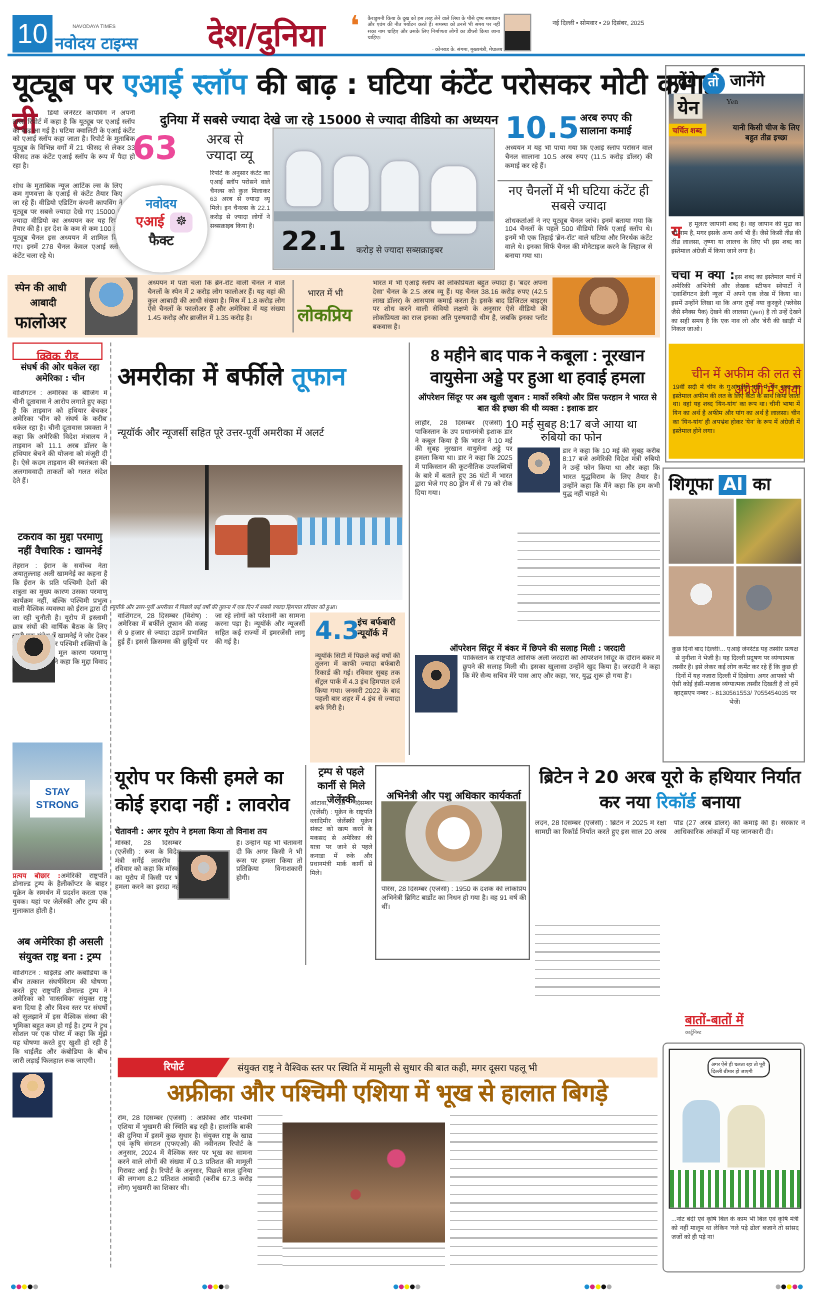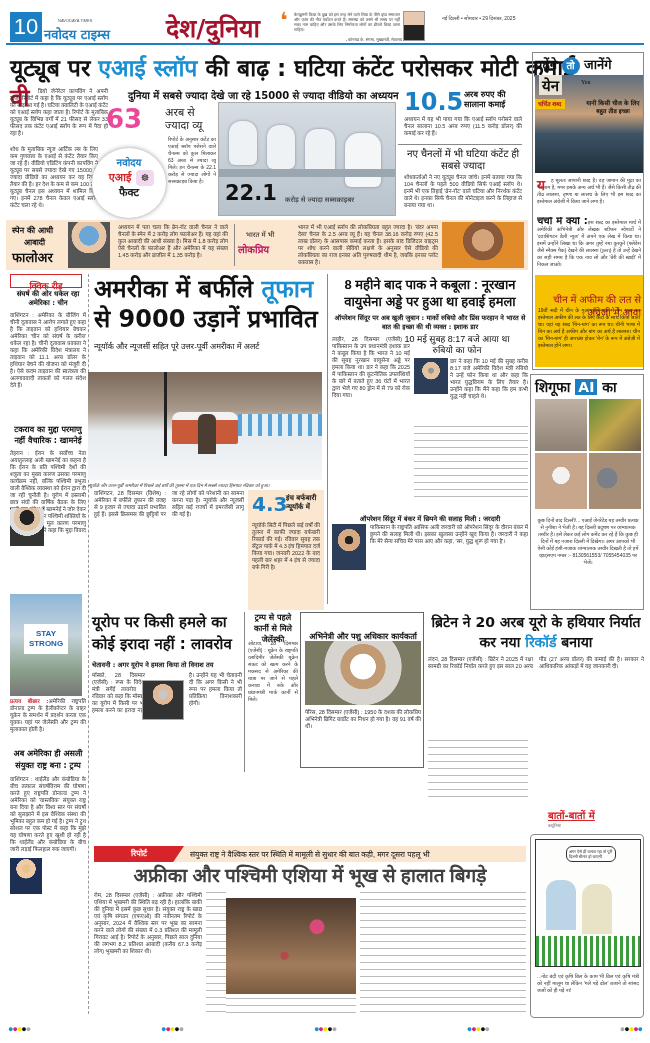--- a/index.html
+++ b/index.html
@@ -61,21 +61,21 @@
 <div class="abs txt" style="left:404px;top:174px;width:118px;height:42px;overflow:hidden">शोधकर्ताओं ने नए यूट्यूब चैनल जांचे। इनमें बताया गया कि 104 चैनलों के पहले 500 वीडियो सिर्फ एआई स्लॉप थे। इनमें भी एक तिहाई 'ब्रेन-रॉट' वाले घटिया और निरर्थक कंटेंट वाले थे। इनका सिर्फ चैनल की मोनेटाइज करने के लिहाज से बनाया गया था।</div>
 
 <div class="abs" style="left:6px;top:220px;width:522px;height:50px;background:#fbe6d0">
   <div class="abs hl" style="left:6px;top:4px;font-size:8px">स्पेन की आधी</div>
   <div class="abs hl" style="left:18px;top:16px;font-size:8px">आबादी</div>
   <div class="abs hl" style="left:6px;top:28px;font-size:13px;color:#111">फालोअर</div>
   <div class="img" style="left:62px;top:2px;width:42px;height:46px;background:radial-gradient(circle at 50% 30%,#6aa6d8 0 25%,#e6c6a6 26% 45%,#555 46%)"></div>
   <div class="abs txt" style="left:112px;top:4px;width:110px;height:42px;overflow:hidden">अध्ययन में पता चला कि ब्रेन-रॉट वाली चैनल ने वाले चैनलों के स्पेन में 2 करोड़ लोग फालोअर हैं। यह वहां की कुल आबादी की आधी संख्या है। मिस्र में 1.8 करोड़ लोग ऐसे चैनलों के फालोअर हैं और अमेरिका में यह संख्या 1.45 करोड़ और ब्राजील में 1.35 करोड़ है।</div>
   <div class="vline" style="left:228px;top:4px;height:42px"></div>
   <div class="abs" style="left:240px;top:10px;font-size:7px">भारत में भी</div>
-  <div class="abs hl" style="left:232px;top:22px;font-size:10px;color:#be185d">लोकप्रिय</div>
+  <div class="abs hl" style="left:232px;top:22px;font-size:14px;color:#4d7c0f">लोकप्रिय</div>
   <div class="abs txt" style="left:292px;top:4px;width:140px;height:42px;overflow:hidden">भारत में भी एआई स्लॉप की लोकप्रियता बहुत ज्यादा है। 'बंदर अपना देसा' चैनल के 2.5 अरब व्यू हैं। यह चैनल 38.16 करोड़ रुपए (42.5 लाख डॉलर) के आसपास कमाई करता है। इसके बाद डिजिटल बाइट्स पर शोध करने वाली सेवियो लक्षणे के अनुसार ऐसे वीडियो की लोकप्रियता का राज इनका अति पुरुषवादी थीम है, जबकि इनका प्लॉट बकवास है।</div>
   <div class="img" style="left:436px;top:2px;width:82px;height:46px;background:radial-gradient(circle at 50% 40%,#d4a37a 0 22%,#8a5a3a 23% 40%,#e08a2a 41%)"></div>
 </div>
 
 <div class="abs" style="left:532px;top:52px;width:112px;height:318px;border:1px solid #888">
   <div class="abs hl" style="left:2px;top:2px;width:108px;font-size:13px;white-space:nowrap">
     <span>पढ़ेंगे</span>
     <span style="display:inline-block;background:#1c7fc4;color:#fff;border-radius:50%;width:18px;height:18px;line-height:18px;text-align:center;font-size:10px">तो</span>
     <span>जानेंगे</span>
   </div>
@@ -108,22 +108,22 @@
   <div class="abs" style="left:14px;top:30px;width:44px;height:30px;background:#fff;color:#1c5fb0;font-size:8px;line-height:10px;text-align:center;font-weight:bold;padding-top:5px">STAY STRONG</div>
 </div>
 <div class="abs txt" style="left:10px;top:698px;width:76px;height:44px;overflow:hidden">
   <span class="hl" style="color:#d6242b;font-size:5.5px">प्रत्यय बौछार :</span><span>अमेरिकी राष्ट्रपति डोनाल्ड ट्रम्प के हैलीकॉप्टर के बाहर यूक्रेन के समर्थन में प्रदर्शन करता एक युवक। यहां पर जेलेंस्की और ट्रम्प की मुलाकात होती है।</span>
 </div>
 <div class="abs hl" style="left:10px;top:748px;width:76px;font-size:8px;line-height:12px;text-align:center">अब अमेरिका ही असली संयुक्त राष्ट्र बना : ट्रम्प</div>
 <div class="abs txt" style="left:10px;top:776px;width:76px;height:230px;overflow:hidden">वाशिंगटन : थाईलैंड और कंबोडिया के बीच तत्काल संघर्षविराम की घोषणा करते हुए राष्ट्रपति डोनाल्ड ट्रम्प ने अमेरिका को 'वास्तविक' संयुक्त राष्ट्र बना दिया है और विश्व स्तर पर संघर्षों को सुलझाने में इस वैश्विक संस्था की भूमिका बहुत कम हो गई है। ट्रम्प ने ट्रूथ सोशल पर एक पोस्ट में कहा कि मुझे यह घोषणा करते हुए खुशी हो रही है कि थाईलैंड और कंबोडिया के बीच जारी लड़ाई फिलहाल रुक जाएगी।</div>
 <div class="img" style="left:10px;top:858px;width:32px;height:36px;background:radial-gradient(circle at 50% 30%,#e9c48a 0 14%,#f0c9a6 15% 32%,#1d2f52 33%)"></div>
 <div class="vline" style="left:88px;top:274px;height:740px;border-left:1px dashed #999"></div>
 
-<div class="abs hl" style="left:94px;top:274px;width:230px;font-size:24px;line-height:30px">
-  <span>अमरीका में बर्फीले </span><span class="blue">तूफान</span><br><span>से 9000 उड़ानें प्रभावित</span>
+<div class="abs hl" style="left:94px;top:286px;width:230px;font-size:20px;line-height:30px">
+  <span>अमरीका में बर्फीले </span><span class="blue">तूफान</span><br>
 </div>
 <div class="abs" style="left:94px;top:340px;width:232px;font-size:8px;color:#111;white-space:nowrap">न्यूयॉर्क और न्यूजर्सी सहित पूरे उत्तर-पूर्वी अमरीका में अलर्ट</div>
 <div class="img" style="left:88px;top:372px;width:234px;height:108px;background:linear-gradient(180deg,#7c6a5c 0%,#a8998a 35%,#e7ebef 55%,#f4f6f8 100%)">
   <div class="abs" style="left:84px;top:40px;width:66px;height:32px;background:#c85a3a;border-radius:8px 8px 2px 2px;border-top:8px solid #f2f2f2"></div>
   <div class="abs" style="left:110px;top:42px;width:18px;height:40px;background:#4b3d31;border-radius:6px 6px 0 0"></div>
   <div class="abs" style="left:76px;top:0;width:3px;height:84px;background:#222"></div>
   <div class="abs" style="left:150px;top:42px;width:84px;height:22px;background:repeating-linear-gradient(90deg,#5ba3d6 0 4px,#e4eef5 4px 10px)"></div>
 </div>
 <div class="abs txt" style="left:88px;top:482px;width:236px;font-size:4.5px;font-style:italic;white-space:nowrap;overflow:hidden">न्यूयॉर्क और उत्तर-पूर्वी अमरीका में पिछले कई वर्षों की तुलना में एक दिन में सबसे ज्यादा हिमपात रविवार को हुआ।</div>
 <div class="abs txt" style="left:94px;top:490px;width:150px;height:120px;overflow:hidden;column-count:2;column-gap:6px">वाशिंगटन, 28 दिसम्बर (विशेष) : अमेरिका में बर्फीले तूफान की वजह से 9 हजार से ज्यादा उड़ानें प्रभावित हुई हैं। इससे क्रिसमस की छुट्टियों पर जा रहे लोगों को परेशानी का सामना करना पड़ा है। न्यूयॉर्क और न्यूजर्सी सहित कई राज्यों में इमरजेंसी लागू की गई है।</div>
@@ -189,21 +189,21 @@
     <div class="abs" style="left:46px;top:44px;width:30px;height:50px;background:#e8e2c6;border-radius:12px 12px 0 0"></div>
     <div class="abs" style="left:0;top:96px;width:106px;height:32px;background:repeating-linear-gradient(90deg,#3c9b3c 0 3px,#fff 3px 6px)"></div>
   </div>
   <div class="abs txt" style="left:6px;top:138px;width:102px;height:42px;overflow:hidden;font-size:5px">...नोट बंदी एवं कृषि बिल के काम भी बिल एवं कृषि मंत्री को नहीं मालूम था लेकिन 'गले पड़े ढोल' बजाने तो सांसद जजों को ही पड़े ना!</div>
 </div>
 
 <div class="abs" style="left:94px;top:846px;width:432px;height:16px;background:#fbe6d0">
   <div class="abs hl" style="left:0;top:0;width:90px;height:16px;background:#d6242b;color:#fff;font-size:8px;line-height:16px;text-align:center;clip-path:polygon(0 0,100% 0,88% 100%,0 100%)">रिपोर्ट</div>
   <div class="abs" style="left:96px;top:3px;font-size:7.5px;color:#111;white-space:nowrap">संयुक्त राष्ट्र ने वैश्विक स्तर पर स्थिति में मामूली से सुधार की बात कही, मगर दूसरा पहलू भी</div>
 </div>
-<div class="abs" style="left:94px;top:864px;width:432px;font-size:19px;line-height:24px;text-align:center;color:#404040;font-weight:bold">अफ्रीका और पश्चिमी एशिया में भूख से हालात बिगड़े</div>
+<div class="abs" style="left:94px;top:864px;width:432px;font-size:19px;line-height:24px;text-align:center;color:#a16207;font-weight:bold">अफ्रीका और पश्चिमी एशिया में भूख से हालात बिगड़े</div>
 <div class="abs txt" style="left:94px;top:892px;width:108px;height:124px;overflow:hidden">रोम, 28 दिसम्बर (एजेंसी) : अफ्रीका और पश्चिमी एशिया में भुखमरी की स्थिति बढ़ रही है। हालांकि बाकी की दुनिया में इसमें कुछ सुधार है। संयुक्त राष्ट्र के खाद्य एवं कृषि संगठन (एफएओ) की नवीनतम रिपोर्ट के अनुसार, 2024 में वैश्विक स्तर पर भूख का सामना करने वाले लोगों की संख्या में 0.3 प्रतिशत की मामूली गिरावट आई है। रिपोर्ट के अनुसार, पिछले साल दुनिया की लगभग 8.2 प्रतिशत आबादी (करीब 67.3 करोड़ लोग) भुखमरी का शिकार थी।</div>
 <div class="abs txt lines" style="left:206px;top:892px;width:20px;height:124px"></div>
 <div class="img" style="left:226px;top:898px;width:130px;height:96px;background:radial-gradient(circle at 70% 30%,#d94a7a 0 6%,transparent 7%),radial-gradient(circle at 45% 60%,#b34a4a 0 4%,transparent 5%),linear-gradient(180deg,#4c3a2e,#a27b5a 70%,#7a5a3e)"></div>
 <div class="abs txt lines" style="left:226px;top:998px;width:130px;height:18px"></div>
 <div class="abs txt lines" style="left:360px;top:892px;width:166px;height:124px"></div>
 
 <div class="abs" style="left:0;top:1024px;width:650px;height:12px;display:flex;justify-content:space-between;padding:0 8px">
   <span style="font-size:9px;letter-spacing:-1px"><span style="color:#1a8fd1">●</span><span style="color:#d6247e">●</span><span style="color:#f6e200">●</span><span style="color:#111">●</span><span style="color:#aaa">●</span></span>
   <span style="font-size:9px;letter-spacing:-1px"><span style="color:#1a8fd1">●</span><span style="color:#d6247e">●</span><span style="color:#f6e200">●</span><span style="color:#111">●</span><span style="color:#aaa">●</span></span>
   <span style="font-size:9px;letter-spacing:-1px"><span style="color:#1a8fd1">●</span><span style="color:#d6247e">●</span><span style="color:#f6e200">●</span><span style="color:#111">●</span><span style="color:#aaa">●</span></span>

